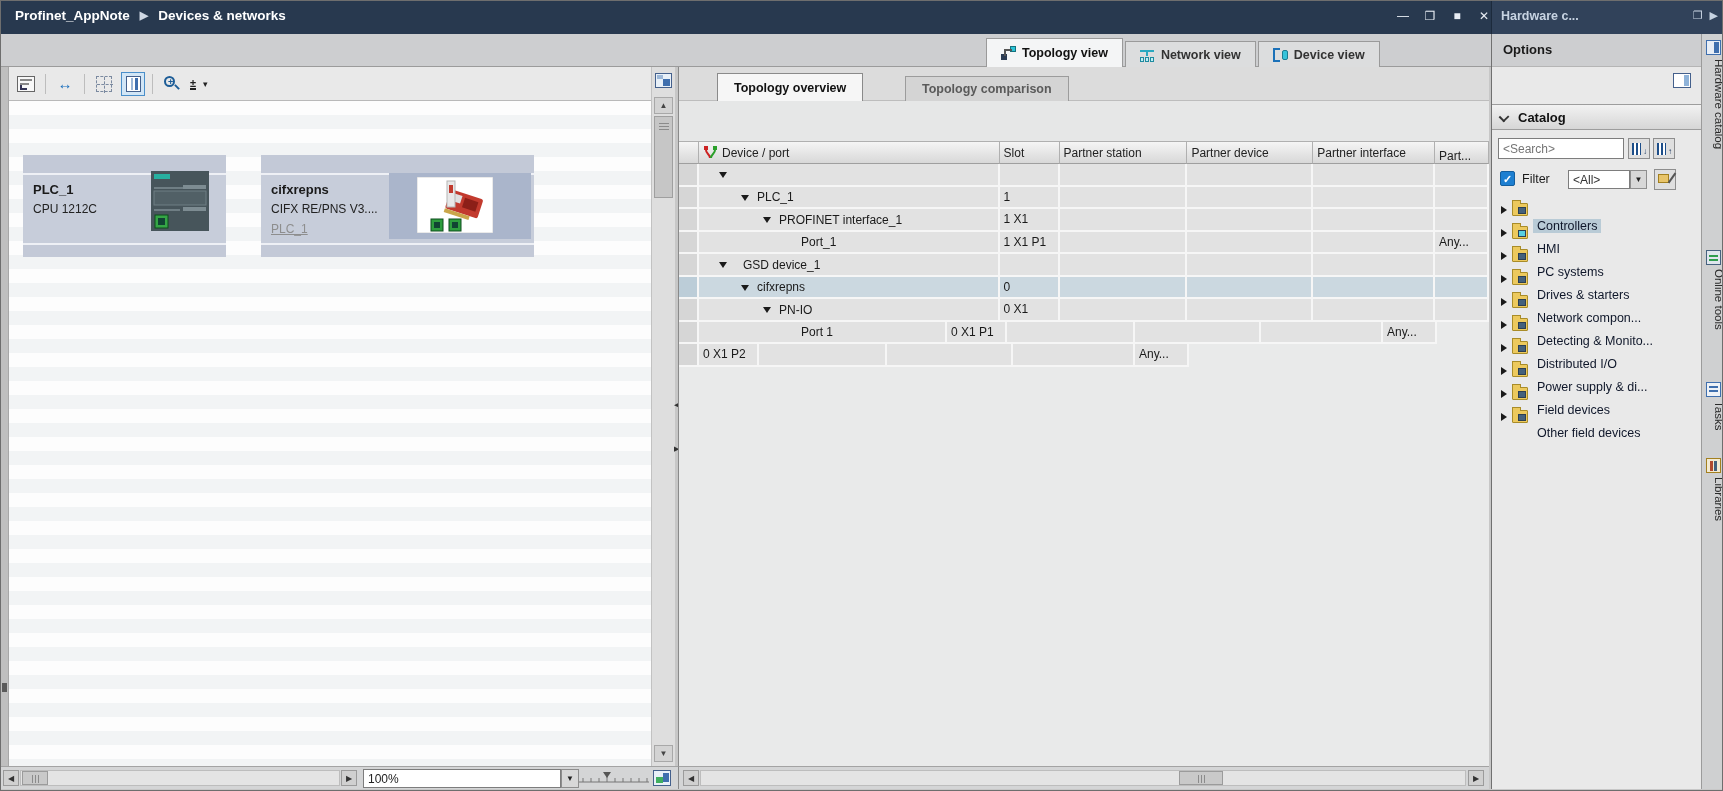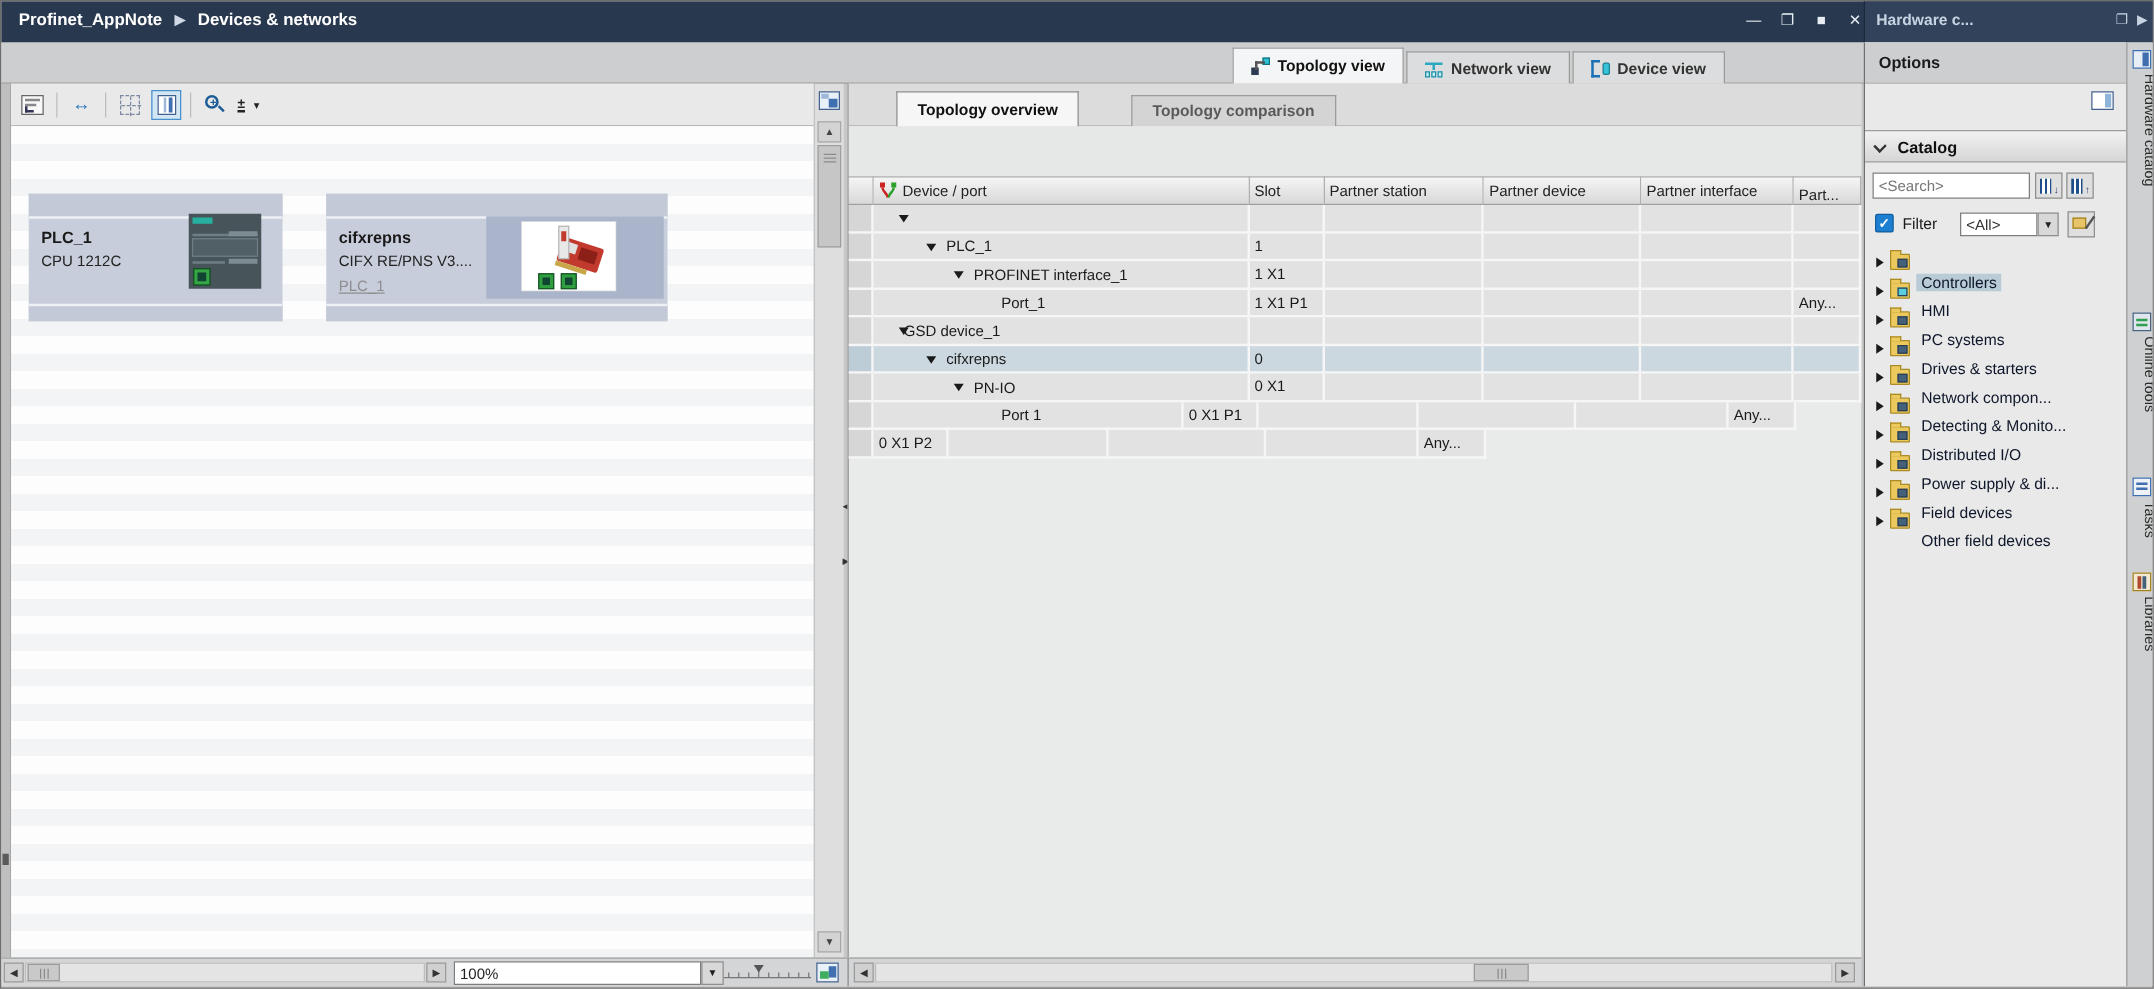--- a/index.html
+++ b/index.html
@@ -402,21 +402,21 @@
           <div class="tcell" style="width: 60px; padding-left: 4px;">1 X1 P1</div>
           <div class="tcell" style="width: 128px; padding-left: 4px;"></div>
           <div class="tcell" style="width: 126px; padding-left: 4px;"></div>
           <div class="tcell" style="width: 122px; padding-left: 4px;"></div>
           <div class="tcell" style="width: 54px; padding-left: 4px;">Any...</div>
         </div>
         <div class="trow">
           <div class="tcell gut" style="width: 20px;"></div>
           <div class="tcell" style="width: 301px;">
             <span class="tri" style="left: 20px;"></span>
-            <span class="rname" style="left: 24px; text-align: right;">GSD device_1</span>
+            <span class="rname" style="left: 44px; text-align: right;">GSD device_1</span>
           </div>
           <div class="tcell" style="width: 60px; padding-left: 4px;"></div>
           <div class="tcell" style="width: 128px; padding-left: 4px;"></div>
           <div class="tcell" style="width: 126px; padding-left: 4px;"></div>
           <div class="tcell" style="width: 122px; padding-left: 4px;"></div>
           <div class="tcell" style="width: 54px; padding-left: 4px;"></div>
         </div>
         <div class="trow selected">
           <div class="tcell gut" style="width: 20px;"></div>
           <div class="tcell" style="width: 301px;">

